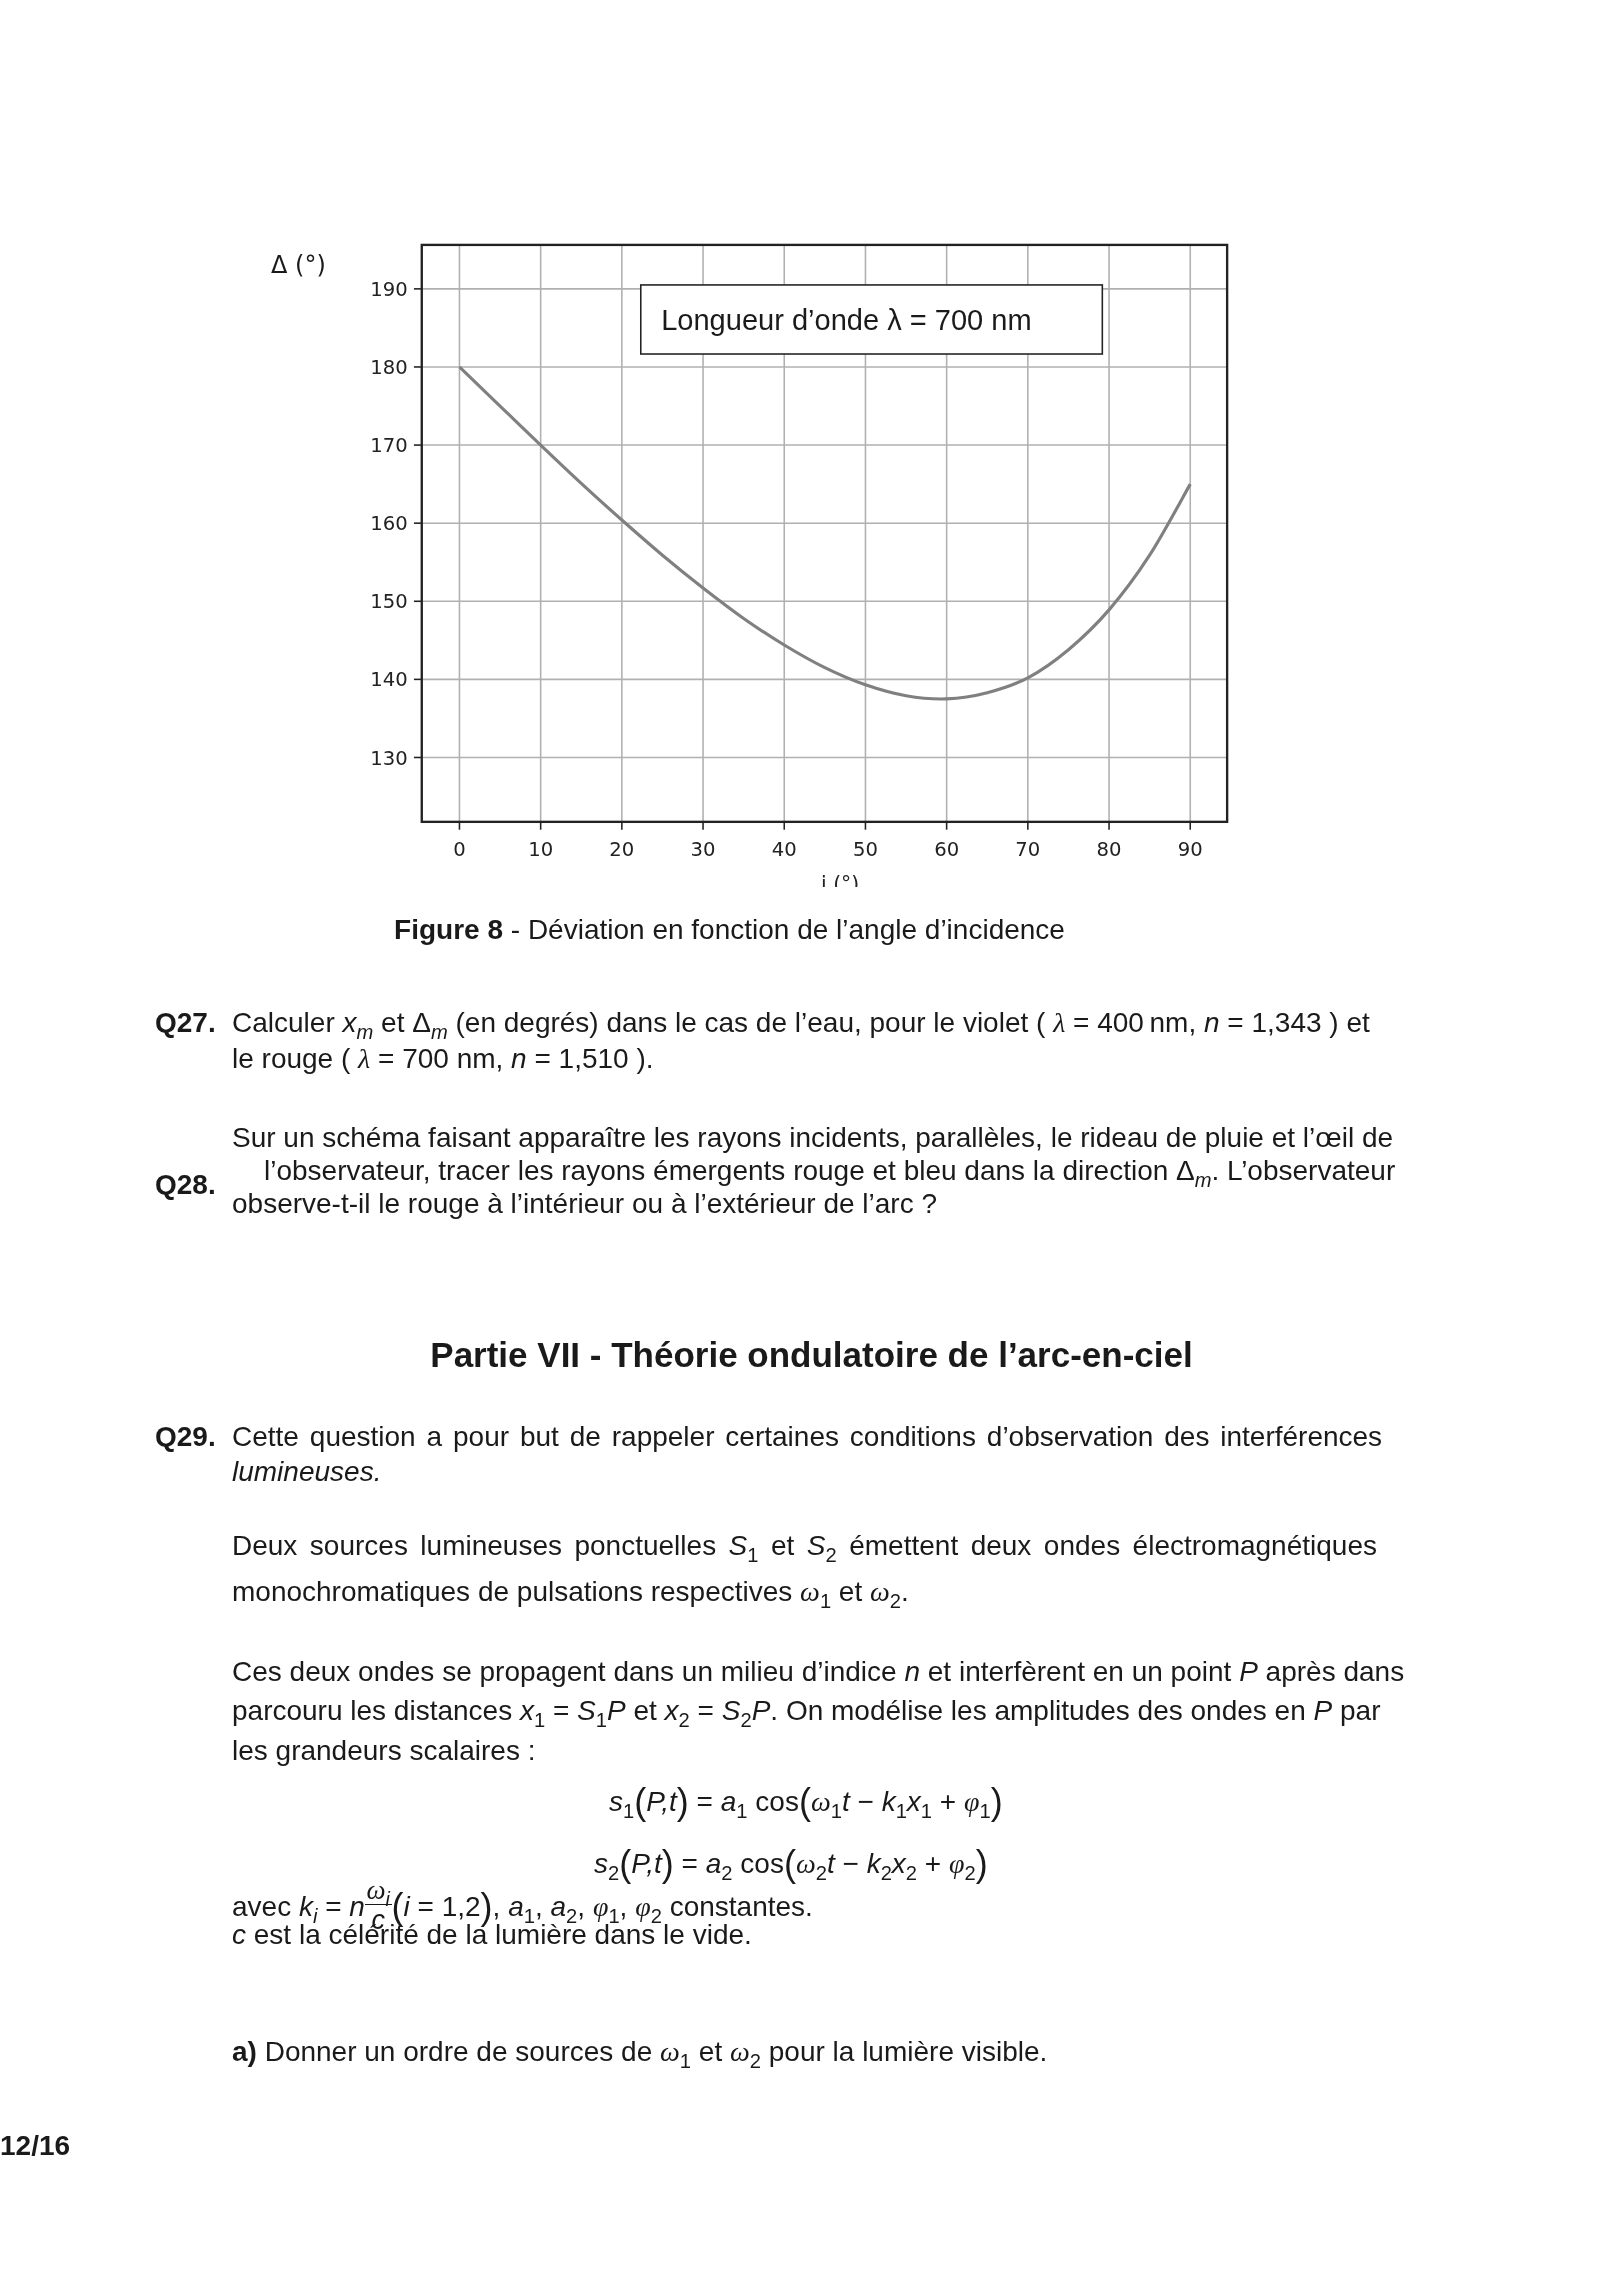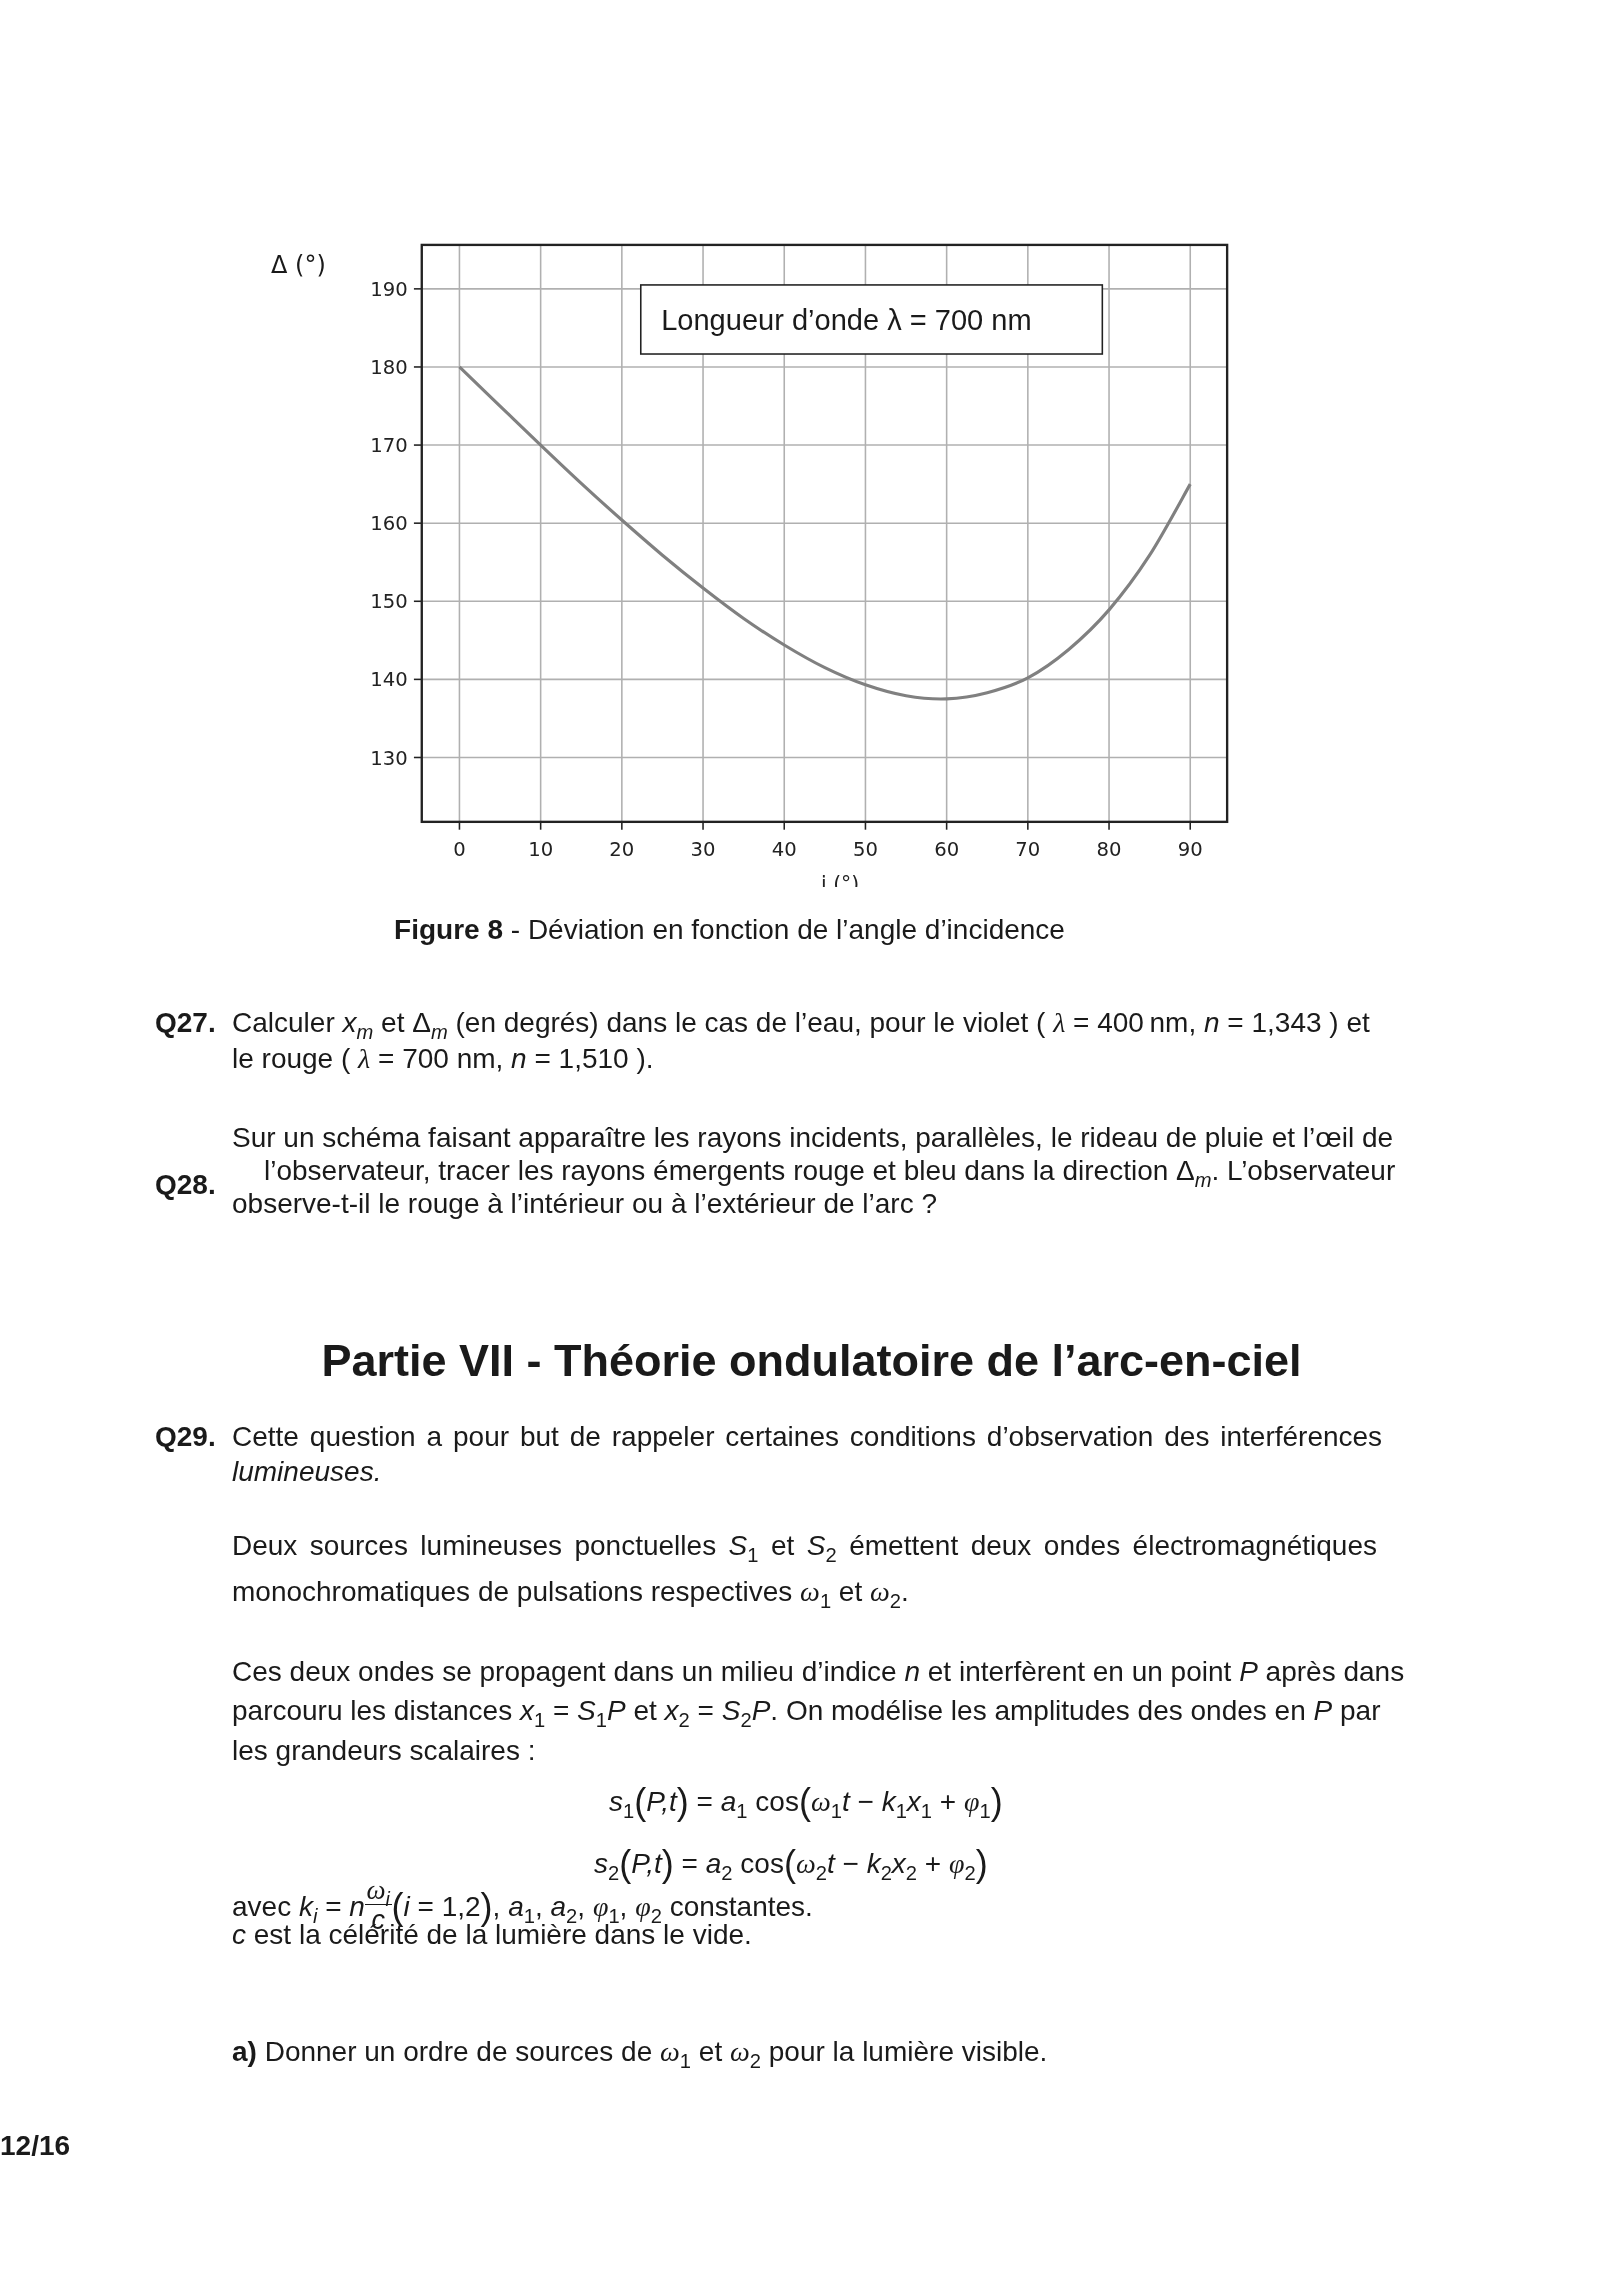--- a/index.html
+++ b/index.html
@@ -109,21 +109,21 @@
 
 <div>
   <div class="abs txt b" style="left:155px; top:1124px;margin-top:47px;">Q28.</div>
   <div class="abs txt" style="left:232px; top:1124px;">Sur un schéma faisant apparaître les rayons incidents, parallèles, le rideau de pluie et l’œil de</div>
   <div class="abs txt" style="left:228px; top:1157px;margin-left:36px;">
     <span>l’observateur, tracer les rayons émergents rouge et bleu dans la direction </span><span>Δ</span><sub class="mi">m</sub><span>. L’observateur</span>
   </div>
   <div class="abs txt" style="left:232px; top:1190px;">observe-t-il le rouge à l’intérieur ou à l’extérieur de l’arc ?</div>
 </div>
 
-<div class="abs b" style="left:0; width:1623px; text-align:center; top:1335px; font-size:45px;">Partie VII - Théorie ondulatoire de l’arc-en-ciel</div>
+<div class="abs b" style="left:0; width:1623px; text-align:center; top:1335px; font-size:35px;">Partie VII - Théorie ondulatoire de l’arc-en-ciel</div>
 
 <div>
   <div class="abs txt b" style="left:155px; top:1423px;">Q29.</div>
   <div class="abs txt" style="left:232px; top:1423px; width:1234px; word-spacing:3.1px;">Cette question a pour but de rappeler certaines conditions d’observation des interférences</div>
   <div class="abs txt" style="left:232px; top:1458px;font-style:italic;">lumineuses.</div>
 
   <div class="abs txt" style="left:232px; top:1532px; word-spacing:4.7px;">
     <span>Deux sources lumineuses ponctuelles </span><span class="mi">S</span><sub>1</sub><span> et </span><span class="mi">S</span><sub>2</sub><span> émettent deux ondes électromagnétiques</span>
   </div>
   <div class="abs txt" style="left:232px; top:1578px;">

